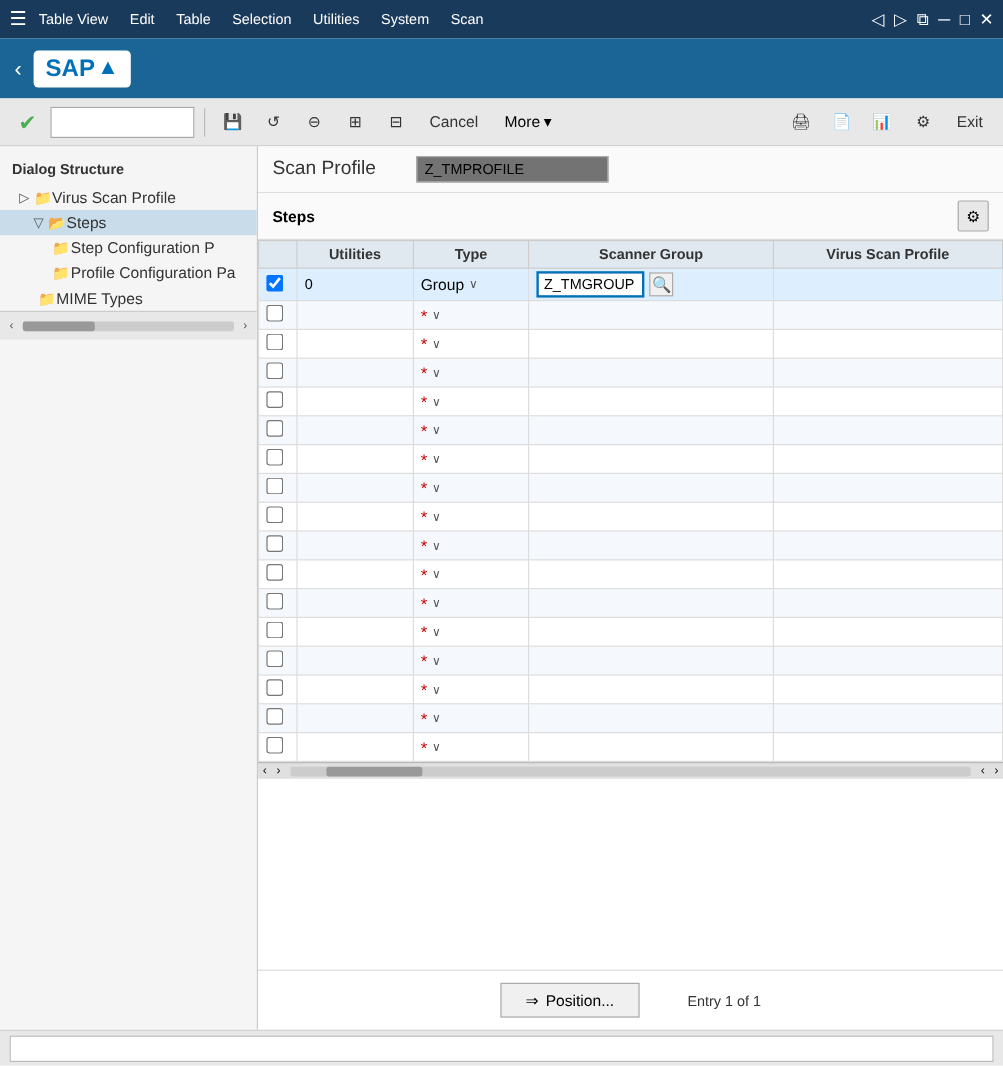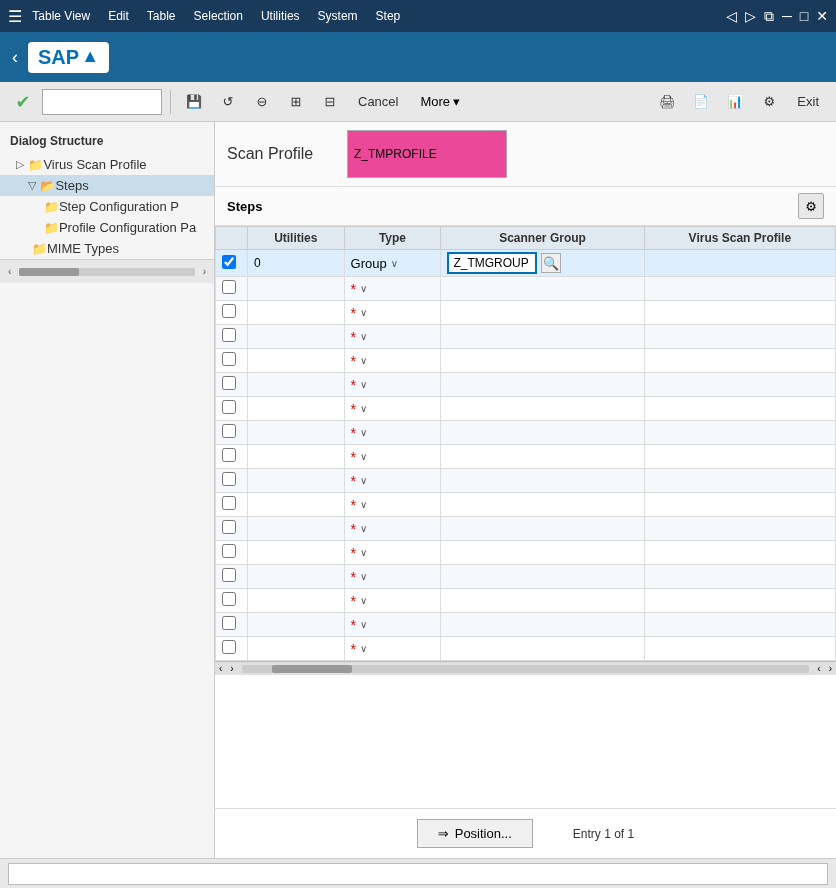--- a/index.html
+++ b/index.html
@@ -155,22 +155,22 @@
       border-bottom: 1px solid #ddd;
       background: #fafafa;
     }
     .field-label {
       font-size: 16px;
       color: #333;
       width: 120px;
     }
     .field-value {
       border: 1px solid #aaa;
-      padding: 16px 6px;
-      background: #ec4899;
+      padding: 3px 6px;
+      background: #737373;
       font-size: 12px;
       min-width: 160px;
     }
 
     
     .steps-header {
       display: flex;
       align-items: center;
       padding: 6px 12px;
       font-weight: bold;
@@ -281,21 +281,21 @@
 
 <div class="title-bar">
   <span class="hamburger">☰</span>
   <div class="title-bar-menu">
     <span>Table View</span>
     <span>Edit</span>
     <span>Table</span>
     <span>Selection</span>
     <span>Utilities</span>
     <span>System</span>
-    <span>Step</span>
+    <span>Scan</span>
   </div>
   <div class="title-bar-controls">
     <span>◁</span>
     <span>▷</span>
     <span>⧉</span>
     <span>─</span>
     <span>□</span>
     <span>✕</span>
   </div>
 </div>

